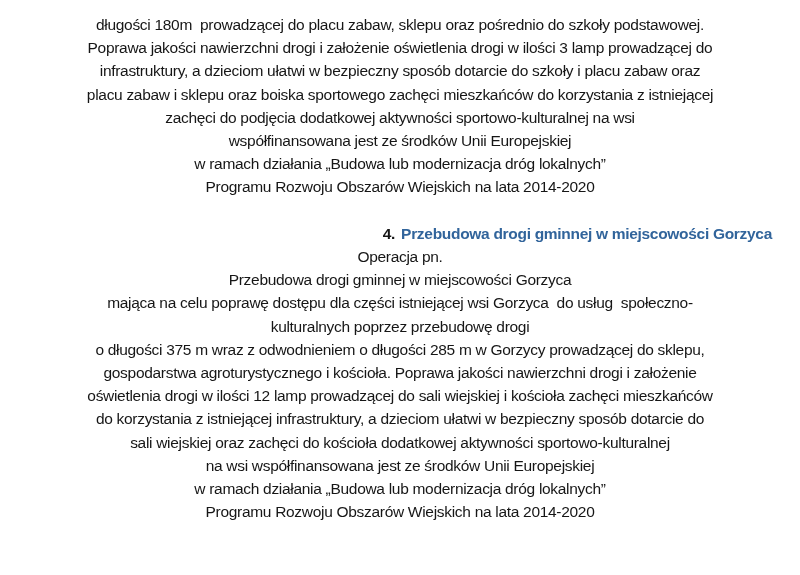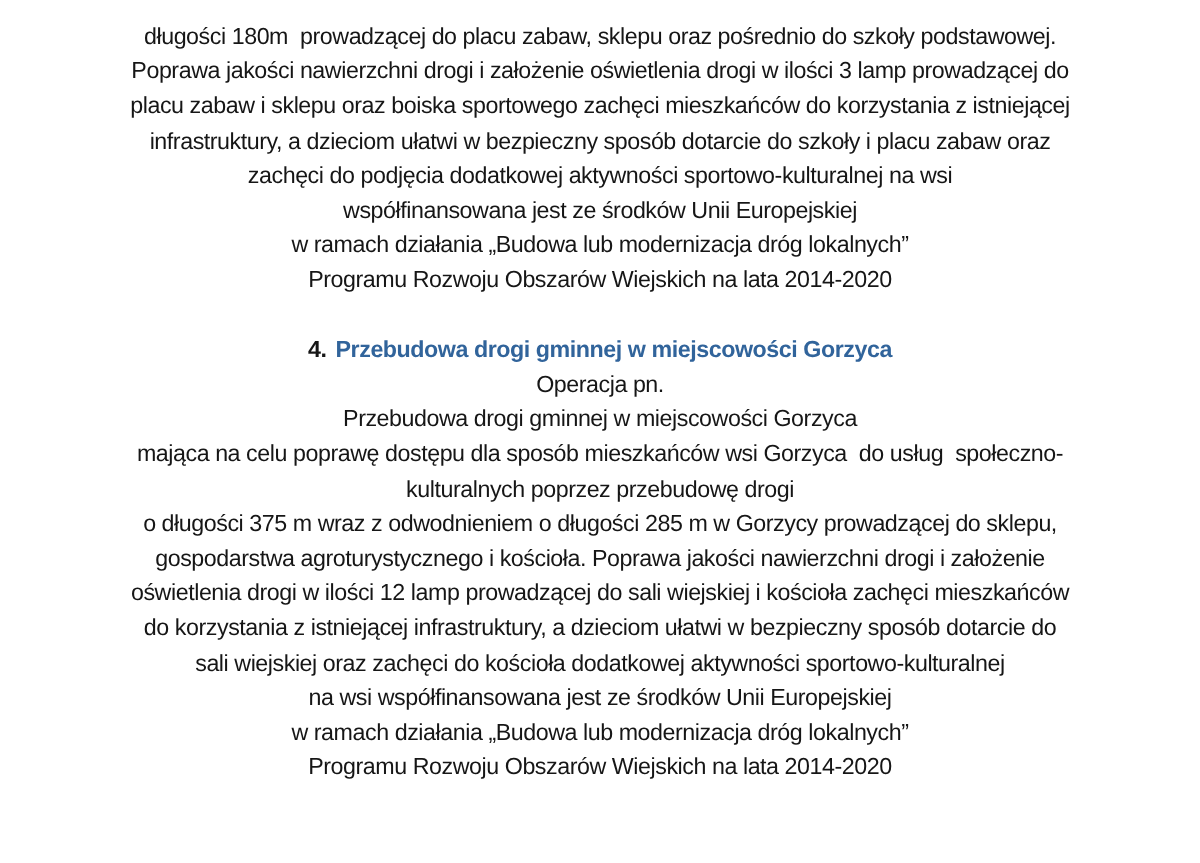--- a/index.html
+++ b/index.html
@@ -30,52 +30,52 @@
     white-space: pre;
     overflow: visible;
   }
   .ln.bold {
     font-weight: normal;
   }
   .ln.blank {
     min-height: 23.2px;
   }
   .ln.heading {
-    text-align: center;
+    text-align: right;
     font-weight: bold;
   }
   .heading-num {
     color: #161616;
     margin-right: 6px;
   }
   .heading-title {
     color: #31649B;
   }
 </style>
 </head>
 <body>
 
 <div class="doc-page">
 
   <p class="ln">długości 180m  prowadzącej do placu zabaw, sklepu oraz pośrednio do szkoły podstawowej.</p>
   <p class="ln">Poprawa jakości nawierzchni drogi i założenie oświetlenia drogi w ilości 3 lamp prowadzącej do</p>
+  <p class="ln">infrastruktury, a dzieciom ułatwi w bezpieczny sposób dotarcie do szkoły i placu zabaw oraz</p>
   <p class="ln">placu zabaw i sklepu oraz boiska sportowego zachęci mieszkańców do korzystania z istniejącej</p>
-  <p class="ln">infrastruktury, a dzieciom ułatwi w bezpieczny sposób dotarcie do szkoły i placu zabaw oraz</p>
   <p class="ln">zachęci do podjęcia dodatkowej aktywności sportowo-kulturalnej na wsi</p>
   <p class="ln">współfinansowana jest ze środków Unii Europejskiej</p>
   <p class="ln">w ramach działania „Budowa lub modernizacja dróg lokalnych”</p>
   <p class="ln bold">Programu Rozwoju Obszarów Wiejskich na lata 2014-2020</p>
 
   <p class="ln blank"></p>
 
   <p class="ln heading"><span class="heading-num">4.</span><span class="heading-title">Przebudowa drogi gminnej w miejscowości Gorzyca</span></p>
 
   <p class="ln">Operacja pn.</p>
   <p class="ln bold">Przebudowa drogi gminnej w miejscowości Gorzyca</p>
-  <p class="ln">mająca na celu poprawę dostępu dla sposób mieszkańców wsi Gorzyca  do usług  społeczno-</p>
+  <p class="ln">mająca na celu poprawę dostępu dla części istniejącej wsi Gorzyca  do usług  społeczno-</p>
   <p class="ln">kulturalnych poprzez przebudowę drogi</p>
   <p class="ln">o długości 375 m wraz z odwodnieniem o długości 285 m w Gorzycy prowadzącej do sklepu,</p>
   <p class="ln">gospodarstwa agroturystycznego i kościoła. Poprawa jakości nawierzchni drogi i założenie</p>
   <p class="ln">oświetlenia drogi w ilości 12 lamp prowadzącej do sali wiejskiej i kościoła zachęci mieszkańców</p>
   <p class="ln">do korzystania z istniejącej infrastruktury, a dzieciom ułatwi w bezpieczny sposób dotarcie do</p>
   <p class="ln">sali wiejskiej oraz zachęci do kościoła dodatkowej aktywności sportowo-kulturalnej</p>
   <p class="ln">na wsi współfinansowana jest ze środków Unii Europejskiej</p>
   <p class="ln">w ramach działania „Budowa lub modernizacja dróg lokalnych”</p>
   <p class="ln bold">Programu Rozwoju Obszarów Wiejskich na lata 2014-2020</p>
 

